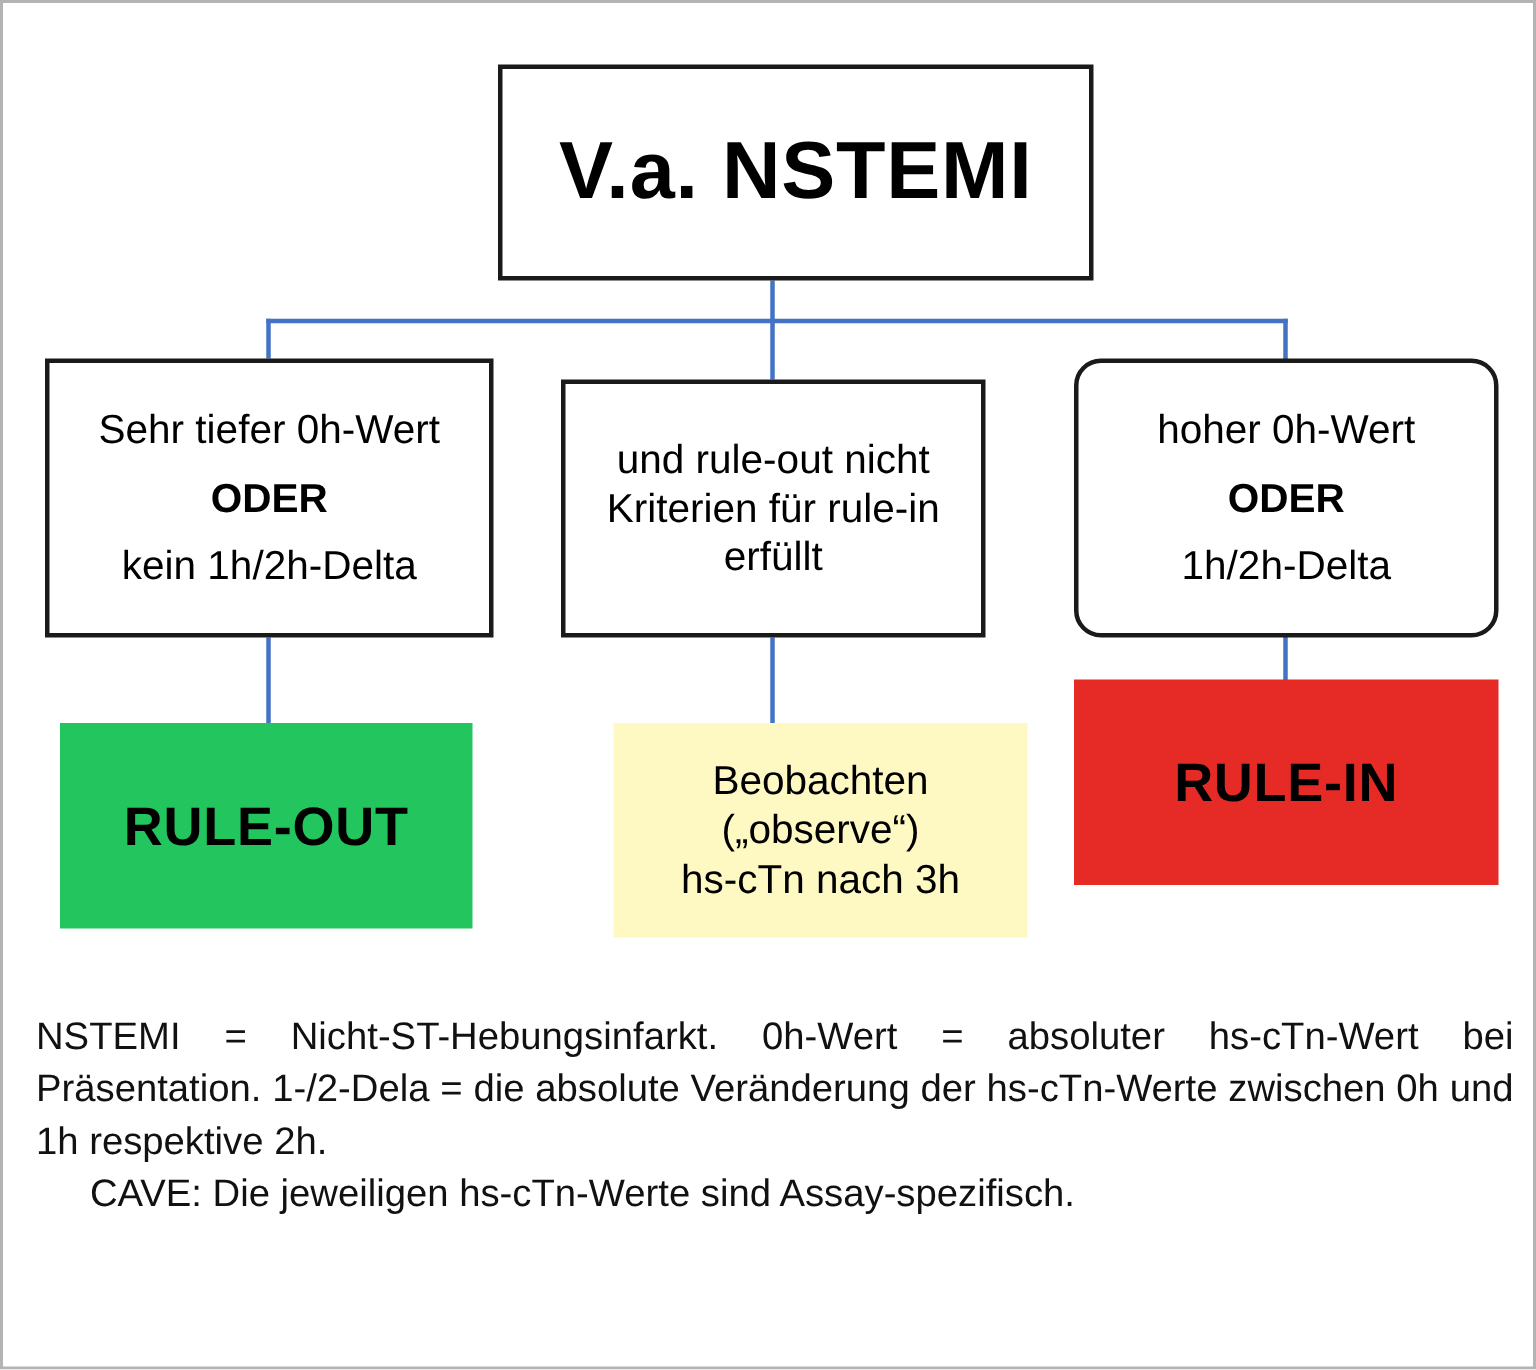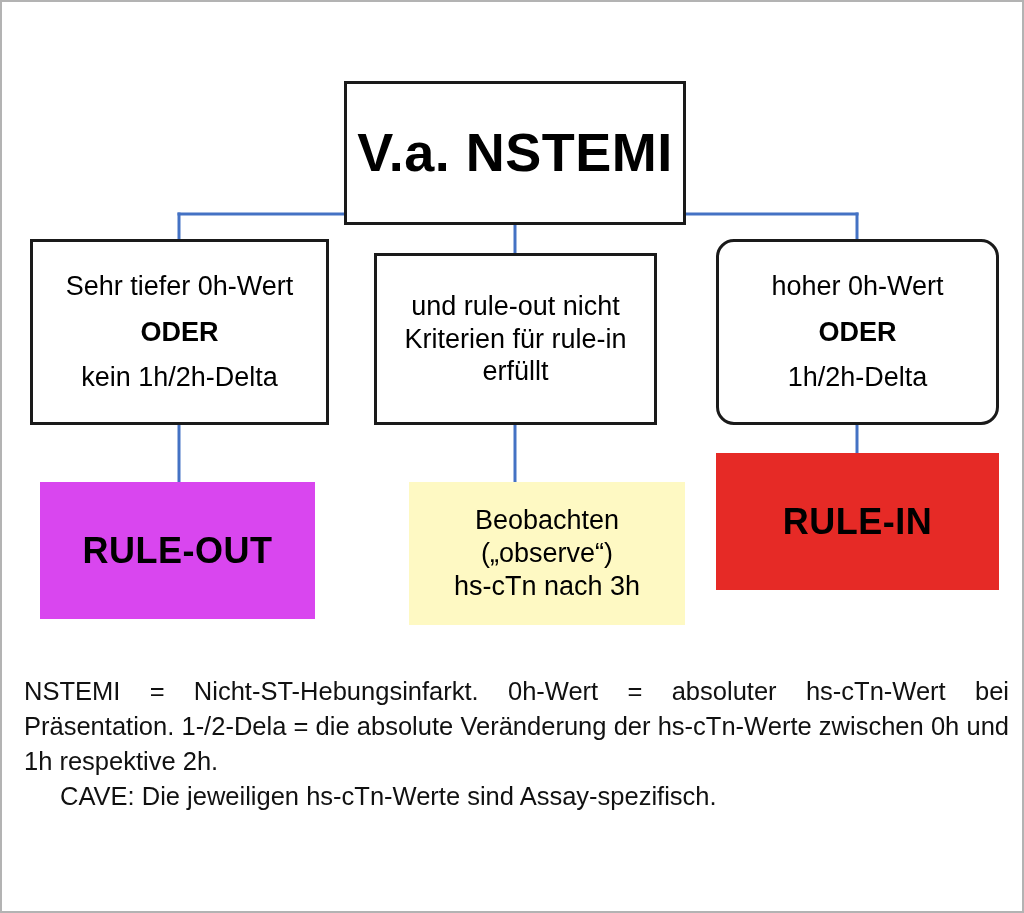--- a/index.html
+++ b/index.html
@@ -46,25 +46,24 @@
     border: 3px solid #1a1a1a;
   }
 
   .node .line {
     display: block;
     line-height: 1.22;
   }
 
   
   #node-root {
-    left: 342px;
+    left: 330px;
     top: 41px;
-    width: 342px;
+    width: 397px;
     height: 144px;
-    margin-top: 38px;
   }
   #node-root .line {
     font-size: 54px;
     font-weight: bold;
     letter-spacing: 0.5px;
   }
 
   
   .node.decision .line {
     font-size: 27px;
@@ -204,21 +203,21 @@
     </div>
 
     <div class="node outlined decision" id="node-high" style="border-color: rgb(26, 26, 26);">
       <span class="line">hoher 0h-Wert</span>
       <span class="gap"></span>
       <span class="line strong">ODER</span>
       <span class="gap"></span>
       <span class="line">1h/2h-Delta</span>
     </div>
 
-    <div class="node outcome" id="node-ruleout" style="background: #d946ef; color: rgb(0, 0, 0);">
+    <div class="node outcome" id="node-ruleout" style="background: #22c55e; color: rgb(0, 0, 0);">
       <span class="line big">RULE-OUT</span>
     </div>
 
     <div class="node outcome" id="node-observe" style="background: #fef9c3; color: rgb(0, 0, 0); margin-left: 32px;">
       <span class="line">Beobachten</span>
       <span class="line">(„observe“)</span>
       <span class="line">hs-cTn nach 3h</span>
     </div>
 
     <div class="node outcome" id="node-rulein" style="background: rgb(230, 42, 38); color: rgb(0, 0, 0);">

